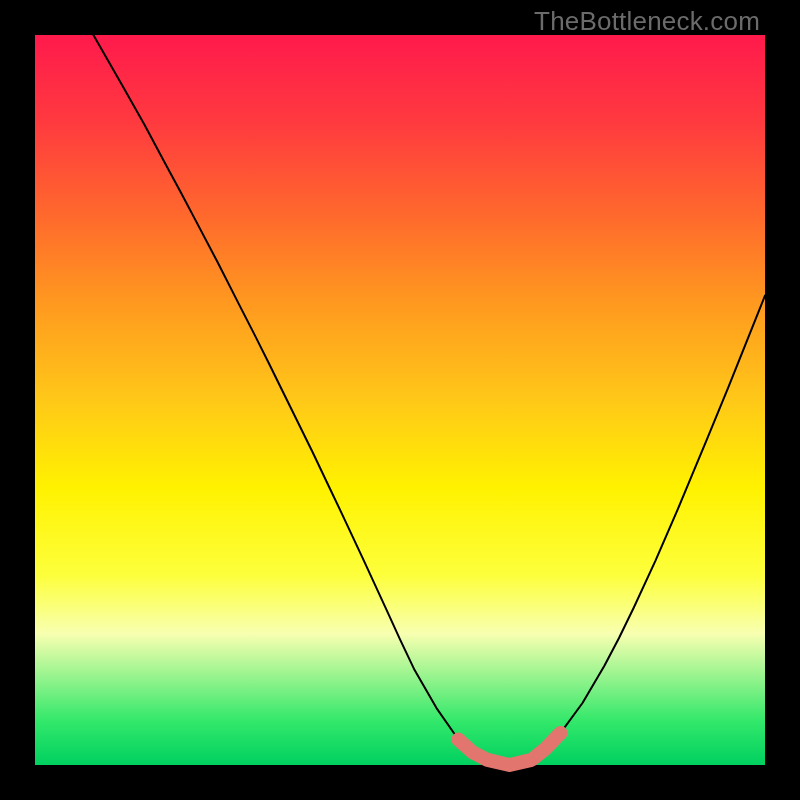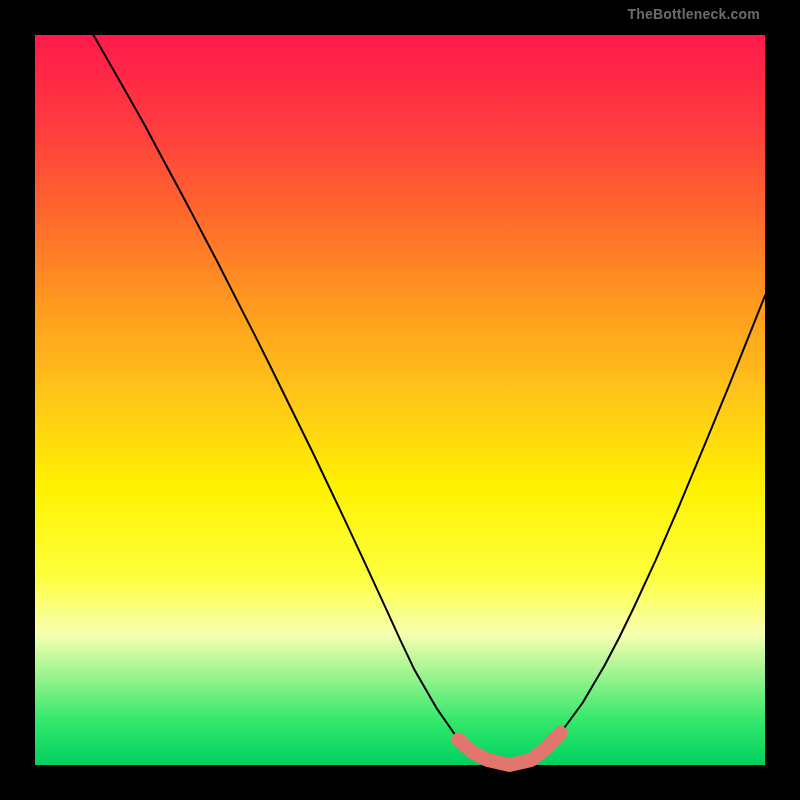--- a/index.html
+++ b/index.html
@@ -21,22 +21,22 @@
       #fdff3c 74%,
       #f8ffb0 82%,
       #32e86a 94%,
       #00d060 100%);
   }
   .watermark {
     position: absolute;
     right: 40px;
     top: 6px;
     font-family: Arial, Helvetica, sans-serif;
-    font-size: 14px;
-    font-weight: bold;
+    font-size: 26px;
+    font-weight: normal;
     color: #6b6b6b;
     letter-spacing: 0.2px;
     user-select: none;
     margin-left: 48px;
   }
   svg.curves {
     position: absolute;
     left: 0; top: 0;
     width: 730px; height: 730px;
     overflow: visible;

